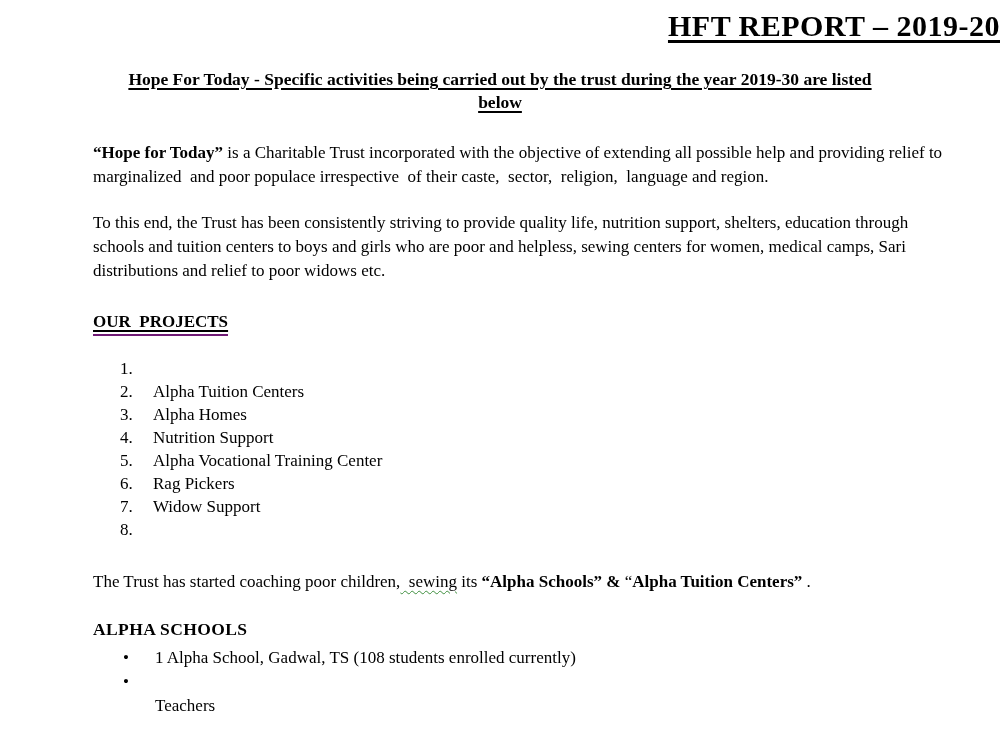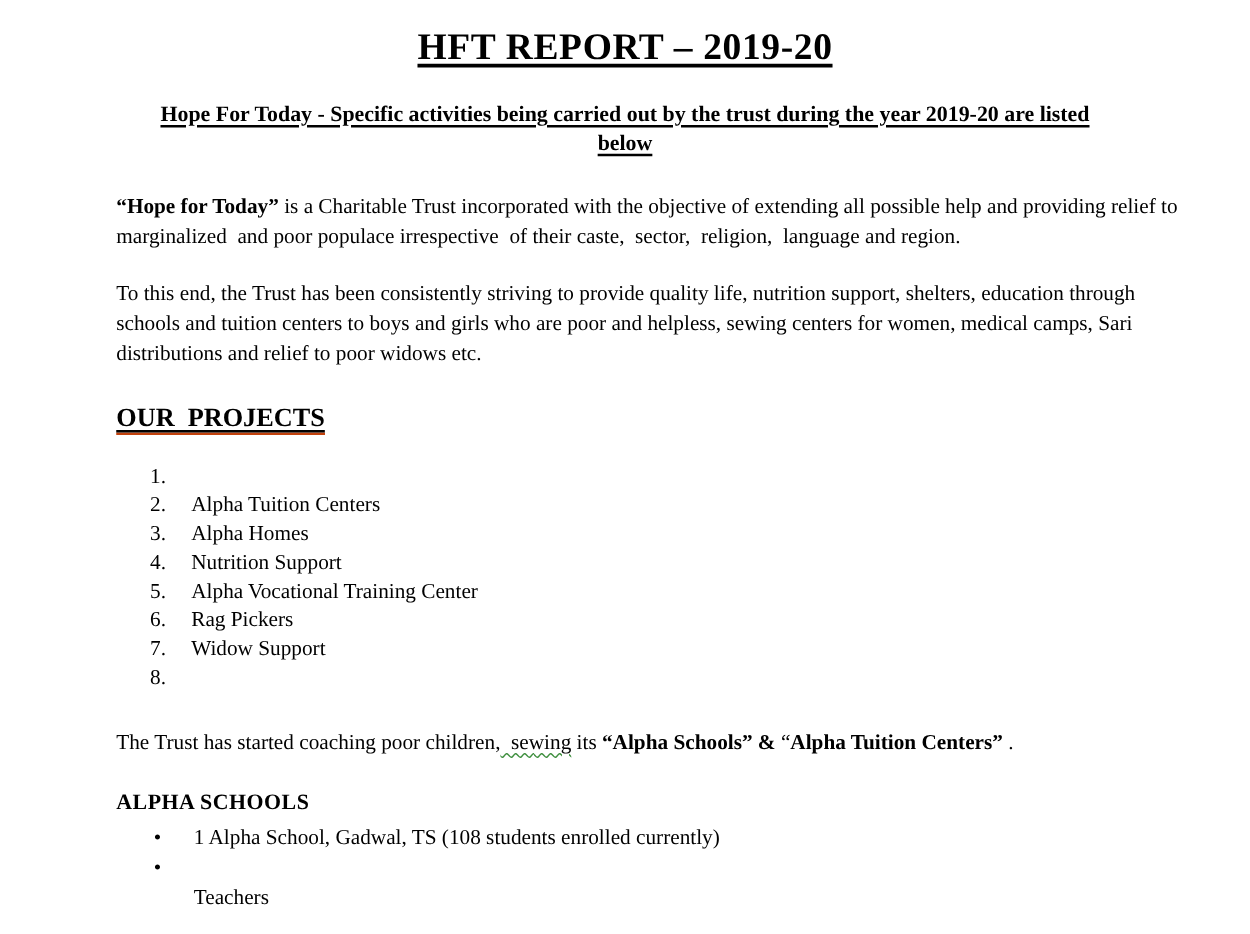--- a/index.html
+++ b/index.html
@@ -6,21 +6,21 @@
   body {
     width: 1000px; height: 747px;
     background: #ffffff;
     font-family: "Liberation Serif", "DejaVu Serif", serif;
     color: #000000;
     overflow: hidden;
   }
   .page { position: relative; width: 1000px; height: 747px; background: #fff; }
   .t { white-space: pre-wrap; }
 
-  .title-wrap { padding-top: 20px; text-align: center; }
+  .title-wrap { padding-top: 8px; text-align: right; }
   .title {
     font-size: 30px; font-weight: bold; line-height: 36px;
     text-decoration: underline; text-decoration-thickness: 3px; text-underline-offset: 4px;
     letter-spacing: 0.5px;
   }
 
   .subtitle-wrap { margin-top: 24px; text-align: center; font-weight: bold;
     font-size: 17.5px; line-height: 23px; }
   .subtitle-line {
     text-decoration: underline; text-decoration-thickness: 2px; text-underline-offset: 3px;
@@ -28,23 +28,23 @@
 
   .content { margin: 0 55px 0 93px; font-size: 17px; line-height: 24px; }
 
   .para-intro { margin-top: 27px; }
   .para-mission { margin-top: 22px; }
   .b { font-weight: bold; }
 
   .projects-heading-wrap { margin-top: 27px; }
   .projects-heading {
     display: inline-block;
-    font-weight: bold; font-size: 21px;
+    font-weight: bold; font-size: 17px;
     text-decoration: underline; text-decoration-thickness: 2px; text-underline-offset: 3px;
-    border-bottom: 2px solid #c2410c;
+    border-bottom: 2px solid #701a75;
     padding-bottom: 0px;
   }
 
   .projects-list { margin-top: 21px; line-height: 23px; }
   .project-item { display: flex; margin-left: 27px; }
   .project-num { width: 33px; flex: 0 0 33px; }
 
   .coaching { margin-top: 29px; }
   .squiggle {
     text-decoration: underline; text-decoration-style: wavy;
@@ -62,21 +62,21 @@
 </head>
 <body>
 
 <div class="page">
 
   <div class="title-wrap">
     <span class="title t">HFT REPORT – 2019-20</span>
   </div>
 
   <div class="subtitle-wrap">
-    <span class="subtitle-line t">Hope For Today - Specific activities being carried out by the trust during the year 2019-20 are listed</span><br>
+    <span class="subtitle-line t">Hope For Today - Specific activities being carried out by the trust during the year 2019-30 are listed</span><br>
     <span class="subtitle-line t">below</span>
   </div>
 
   <div class="content">
 
     <div class="para-intro">
       <span class="b t">“Hope for Today”</span><span class="t"> is a Charitable Trust incorporated with the objective of extending all possible help and providing relief to marginalized  and poor populace irrespective  of their caste,  sector,  religion,  language and region.</span>
     </div>
 
     <div class="para-mission">

